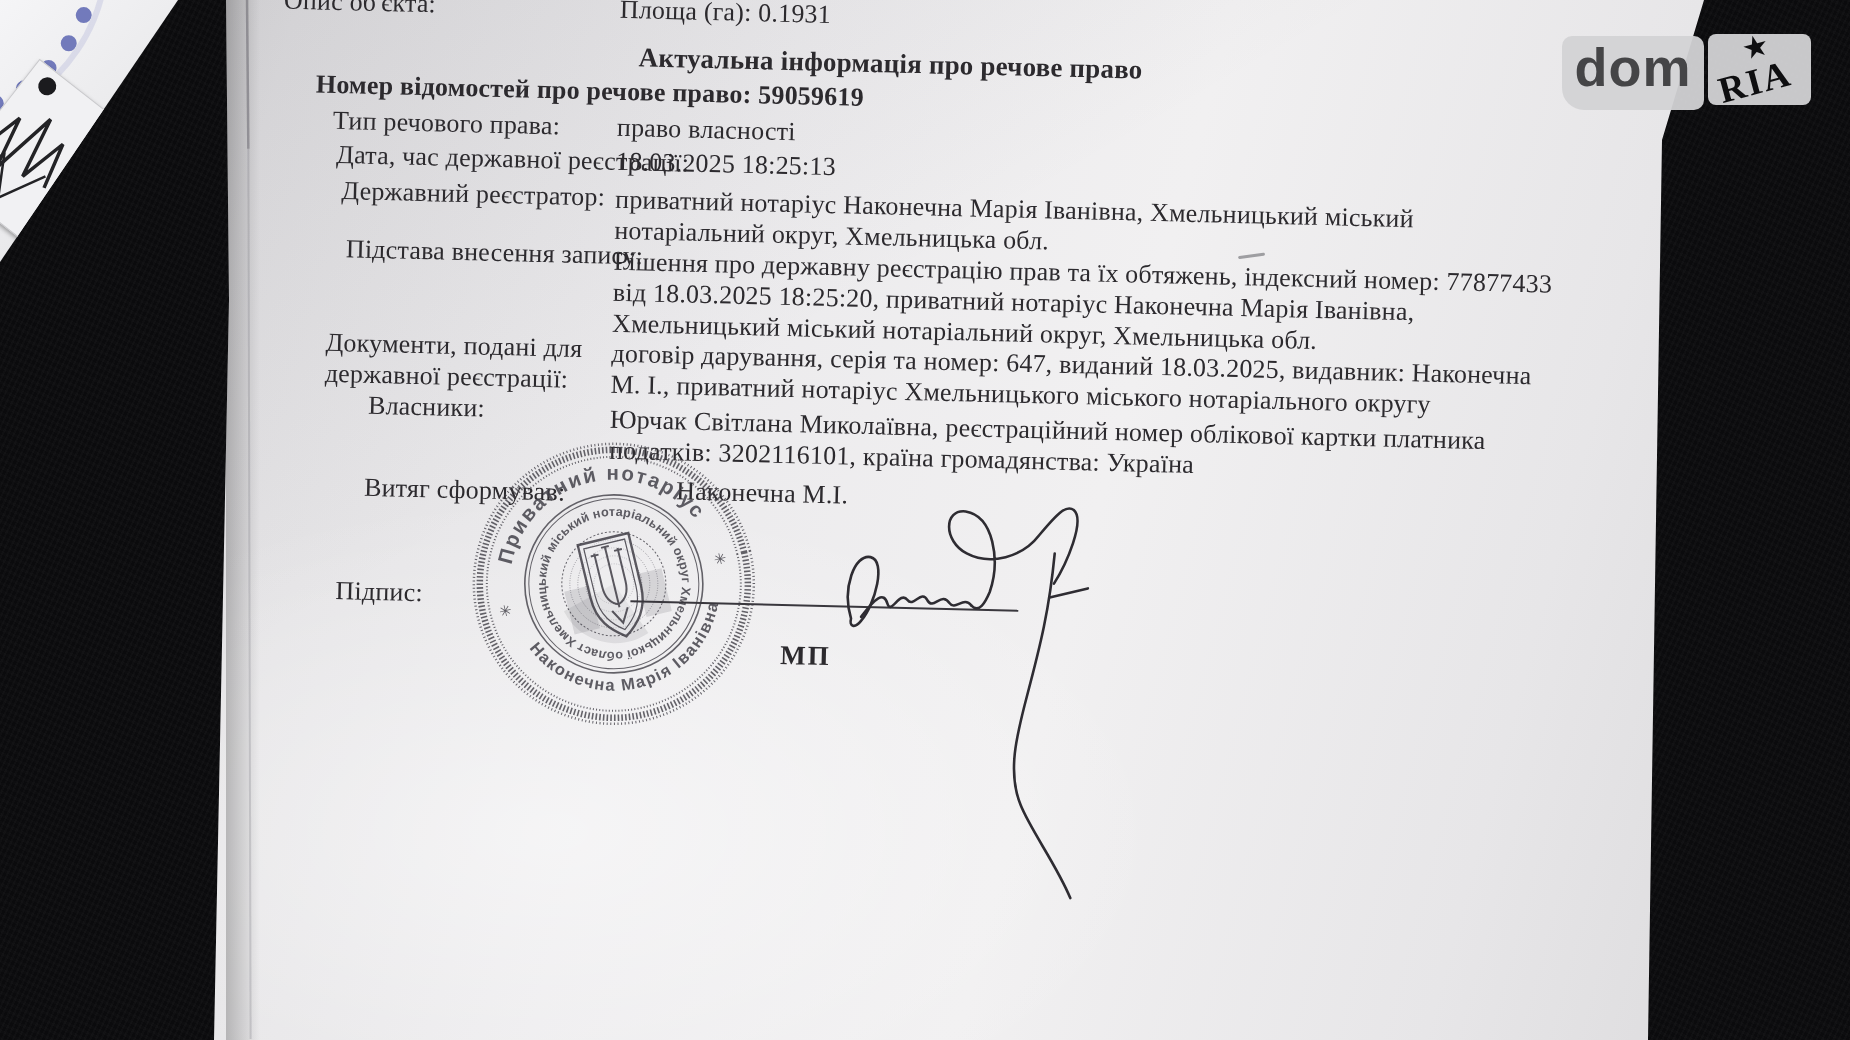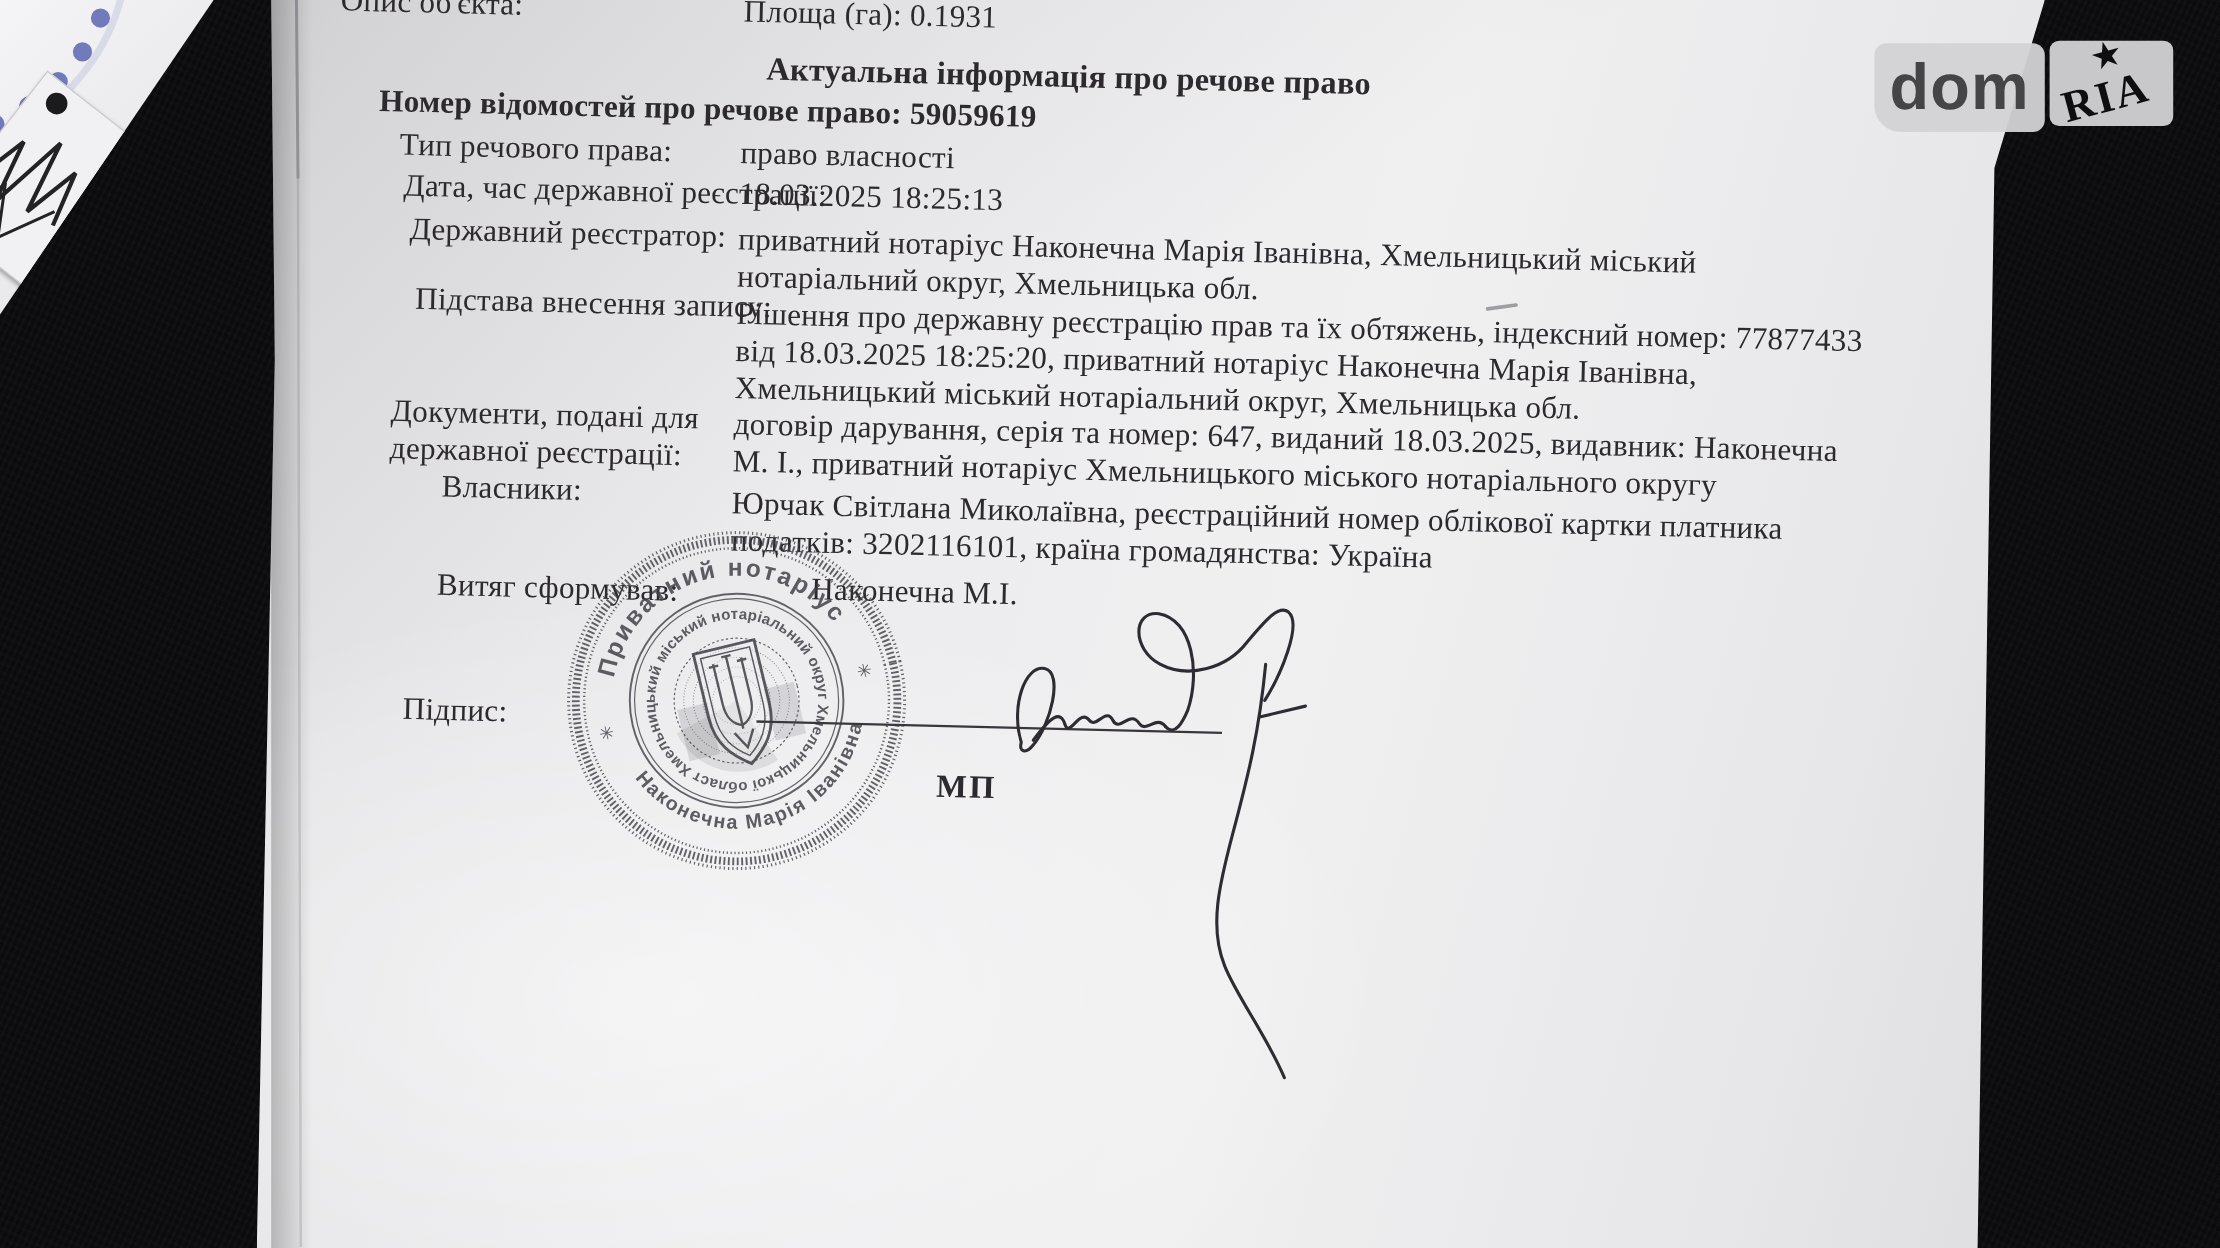--- a/index.html
+++ b/index.html
@@ -54,21 +54,21 @@
     background:rgba(60,60,66,0.45);transform:rotate(-9deg);border-radius:2px;}
   .sig-line{position:absolute;left:645px;top:592px;width:388px;height:2px;background:#39373d;}
   .stamp-svg{position:absolute;left:478px;top:426px;transform:rotate(-15deg);}
   .sig-svg{position:absolute;left:828px;top:455px;}
   .seal-mark{position:absolute;left:796px;top:628px;font-weight:bold;font-size:27px;letter-spacing:2px;}
   
   .wm{position:absolute;top:0;left:0;}
   .wm-dom{
     position:absolute;left:1562px;top:36px;width:142px;height:74px;
     background:rgba(211,211,213,0.95);border-radius:10px 10px 10px 22px;
-    display:flex;align-items:center;justify-content:center;
+    display:flex;align-items:flex-start;justify-content:center;
     font-family:"Liberation Sans","DejaVu Sans",sans-serif;
     font-weight:600;font-size:54px;color:#454547;letter-spacing:1px;
   }
   .wm-ria{
     position:absolute;left:1708px;top:34px;width:103px;height:71px;
     background:rgba(211,211,213,0.95);border-radius:8px;
   }
   .wm-ria .ria-text{
     position:absolute;left:10px;top:26px;transform:rotate(-15deg);
     font-family:"Liberation Serif","DejaVu Serif",serif;font-weight:900;

